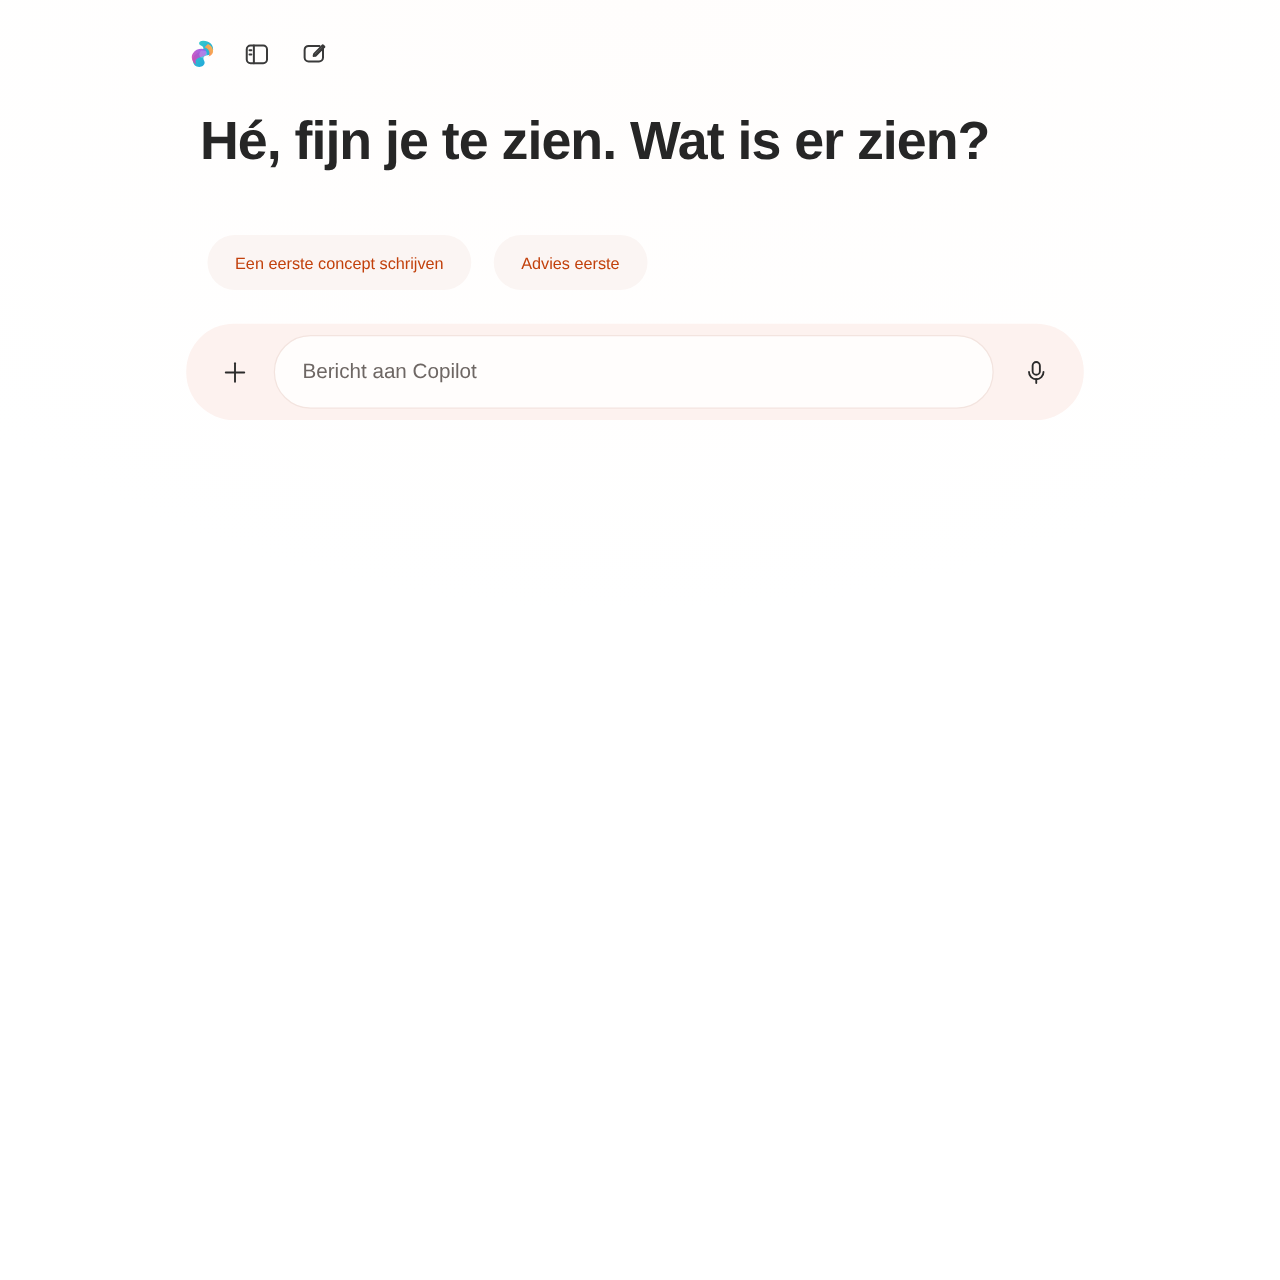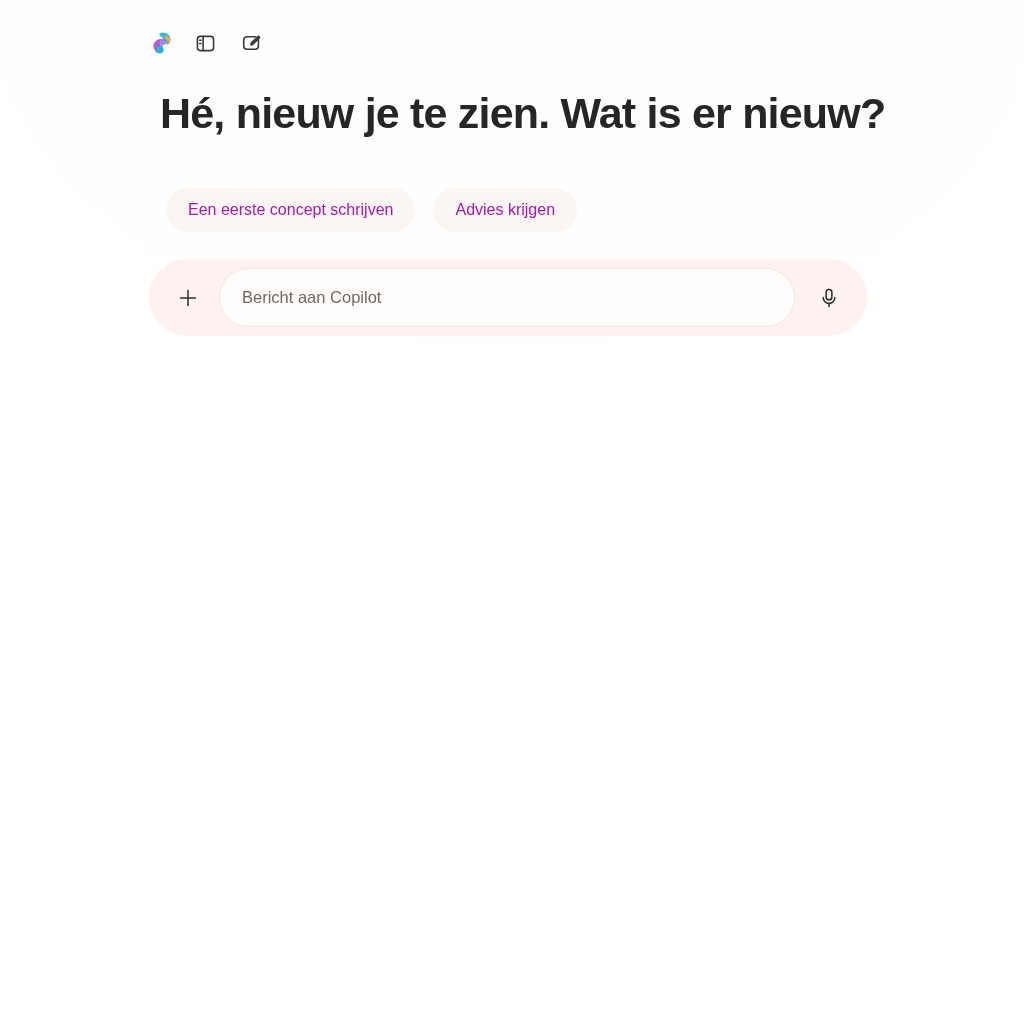--- a/index.html
+++ b/index.html
@@ -86,22 +86,22 @@
     display: flex;
     align-items: center;
     gap: 18px;
   }
 
   .chip {
     height: 44px;
     padding: 0 22px;
     border-radius: 22px;
     background: #fbf5f3;
-    color: #a21caf;
-    font-size: 16px;
+    color: #c2410c;
+    font-size: 13px;
     display: flex;
     align-items: center;
     justify-content: center;
     border: none;
     cursor: pointer;
     white-space: nowrap;
   }
 
   
   .composer {
@@ -229,28 +229,28 @@
     <button class="tb-btn">
       <svg width="21" height="21" viewBox="0 0 21 21" aria-hidden="true">
         <path class="icon-stroke" d="M17.4 4.1v8.9a3.2 3.2 0 0 1-3.2 3.2H5.9a3.2 3.2 0 0 1-3.2-3.2V6.9a3.2 3.2 0 0 1 3.2-3.2h8.7"></path>
         <path class="icon-stroke" d="M11.3 11.4 18.3 4.3"></path>
         <path class="icon-stroke" d="M9.9 11.8l1.7-.4 6.9-6.9-1.3-1.3-6.9 6.9-.4 1.7z"></path>
       </svg>
       <span></span>
     </button>
   </div>
 
-  <h1 class="greeting">Hé, nieuw je te zien. Wat is er nieuw?</h1>
+  <h1 class="greeting">Hé, fijn je te zien. Wat is er zien?</h1>
 
   <div class="chips">
     <button class="chip">
       <span>Een eerste concept schrijven</span>
     </button>
     <button class="chip">
-      <span>Advies krijgen</span>
+      <span>Advies eerste</span>
     </button>
   </div>
 
   <div class="composer">
 
     <button class="plus-btn">
       <svg width="24" height="24" viewBox="0 0 24 24" aria-hidden="true">
         <line class="icon-stroke-thin" x1="12" y1="4.6" x2="12" y2="19.4" stroke-width="1.7"></line>
         <line class="icon-stroke-thin" x1="4.6" y1="12" x2="19.4" y2="12" stroke-width="1.7"></line>
       </svg>

